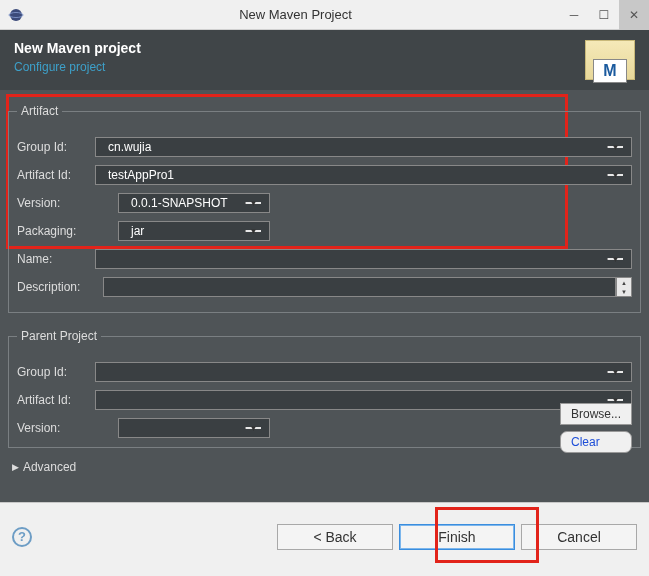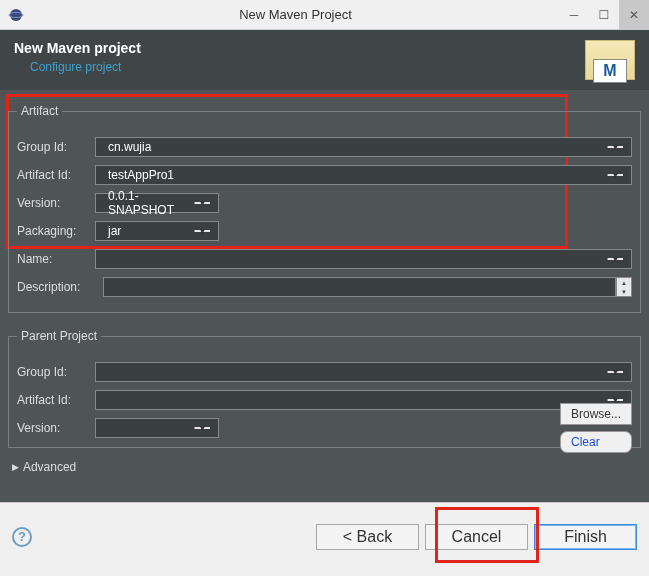--- a/index.html
+++ b/index.html
@@ -47,21 +47,20 @@
   }
   .header-text h2 {
     font-size: 14px;
     font-weight: 600;
     color: #fff;
     margin-bottom: 4px;
   }
   .header-text .subtitle {
     font-size: 12px;
     color: #3da0c9;
-    margin-left: 16px;
   }
   .header-icon {
     width: 50px; height: 40px;
     background: linear-gradient(#f5e9b8, #e8d89a);
     border: 1px solid #c9b97a;
     display: flex; align-items: flex-end; justify-content: center;
     position: relative;
   }
   .header-icon .m {
     background:#fff;
@@ -124,21 +123,21 @@
   }
   .combo .arrow {
     width: 16px;
     background: #e8e8e8;
     border-left: 1px solid #888;
     display: flex; align-items: center; justify-content: center;
     color: #333;
     font-size: 8px;
   }
   .w-full { flex: 1; }
-  .w-140 { width: 124px; }
+  .w-140 { width: 152px; margin-left: 23px; }
   .red-box {
     position: absolute;
     border: 3px solid #e2231a;
     pointer-events: none;
   }
   .red-artifact { left: 6px; top: 4px; width: 562px; height: 155px; }
   .parent-buttons {
     display: flex;
     justify-content: flex-end;
     gap: 6px;
@@ -179,25 +178,25 @@
     color: #6d9dc5;
     font-weight: bold;
     font-size: 13px;
   }
   .footer-buttons {
     margin-left: auto;
     display: flex;
     gap: 6px;
   }
   .fbtn {
-    width: 103px; height: 26px;
+    width: 116px; height: 26px;
     background: #f4f4f4;
     border: 1px solid #a8a8a8;
     display: flex; align-items: center; justify-content: center;
-    font-size: 16px;
+    font-size: 14px;
     color: #333;
   }
   .fbtn.disabled { color: #aaa; }
   .fbtn.focused { border: 1px solid #3a8dde; box-shadow: inset 0 0 0 1px #7cb6ec; }
   .red-finish {
     position: absolute;
     border: 3px solid #e2231a;
     pointer-events: none;
     left: 435px; top: 4px; width: 104px; height: 56px;
   }
@@ -330,17 +329,17 @@
   <div class="advanced-row">
     <span class="tri">▶</span>
     <span>Advanced</span>
   </div>
 </div>
 
 <div class="footer">
   <div class="help-icon">?</div>
   <div class="footer-buttons">
     <div class="fbtn">&lt; Back</div>
+    <div class="fbtn focused">Finish</div>
     <div class="fbtn">Cancel</div>
-    <div class="fbtn focused">Finish</div>
   </div>
   <div class="red-finish"></div>
 </div>
 
 </body></html>

